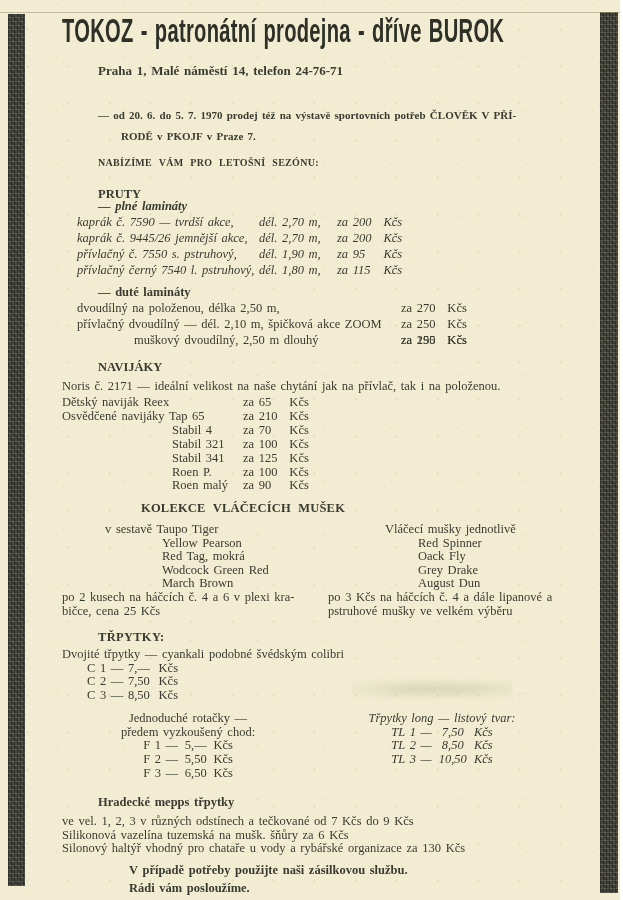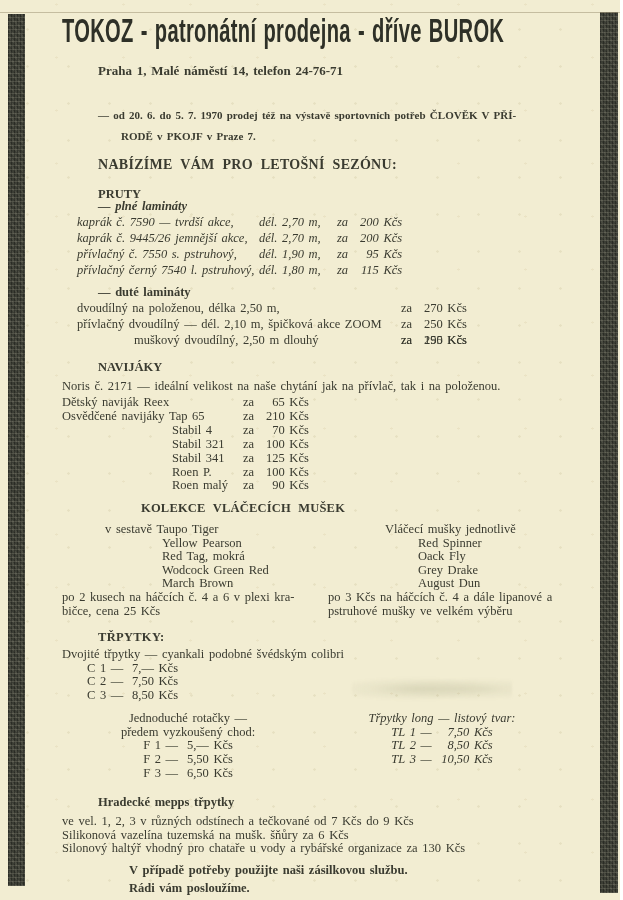--- a/index.html
+++ b/index.html
@@ -37,21 +37,21 @@
                radial-gradient(ellipse at 75% 50%, rgba(135,138,100,0.13), transparent 60%);
     filter:blur(1px);}
 
   
   #title{left:62px;top:14px;font-family:"Liberation Sans",sans-serif;font-weight:bold;
          font-size:33px;line-height:33px;color:#2e3027;transform:scaleX(0.61);
          transform-origin:0 0;white-space:nowrap;letter-spacing:0.5px;word-spacing:2px;}
   #address{left:62px;top:63px;font-size:13px;}
   #notice{left:62px;top:105px;font-size:11px;line-height:21px;}
   #notice .l2{padding-left:23px;}
-  #offer{left:62px;top:157px;font-size:14px;letter-spacing:0.3px;word-spacing:4px;}
+  #offer{left:62px;top:157px;font-size:10px;letter-spacing:0.3px;word-spacing:4px;}
 
   
   #pruty-h{left:62px;top:187px;}
   #solid{left:62px;top:198px;line-height:16px;font-style:italic;}
   .s-row{display:flex;}
   .s-name{padding-left:15px;width:182px;}
   .s-len{width:78px;}
   #hollow{left:62px;top:284px;line-height:16px;}
   .h-row{position:relative;}
   .h-name{padding-left:15px;}
@@ -87,21 +87,21 @@
   #rotacky-right .p-amt{min-width:33px;}
 
   
   #hradecke{left:62px;top:796px;line-height:13.8px;}
   #hradecke .hd{margin-bottom:5px;}
 
   
   #footer{left:93px;top:862px;line-height:17.5px;}
 
   
-  .p-amt{display:inline-block;min-width:26px;text-align:right;}
+  .p-amt{display:inline-block;min-width:26px;}
 </style>
 </head>
 <body>
 
 <div id="paper">
 
   <div class="edge" id="edge-left"></div>
   <div class="edge" id="edge-right"></div>
   <div id="crease-top"></div>
   <div id="ghost-showthrough"></div>

